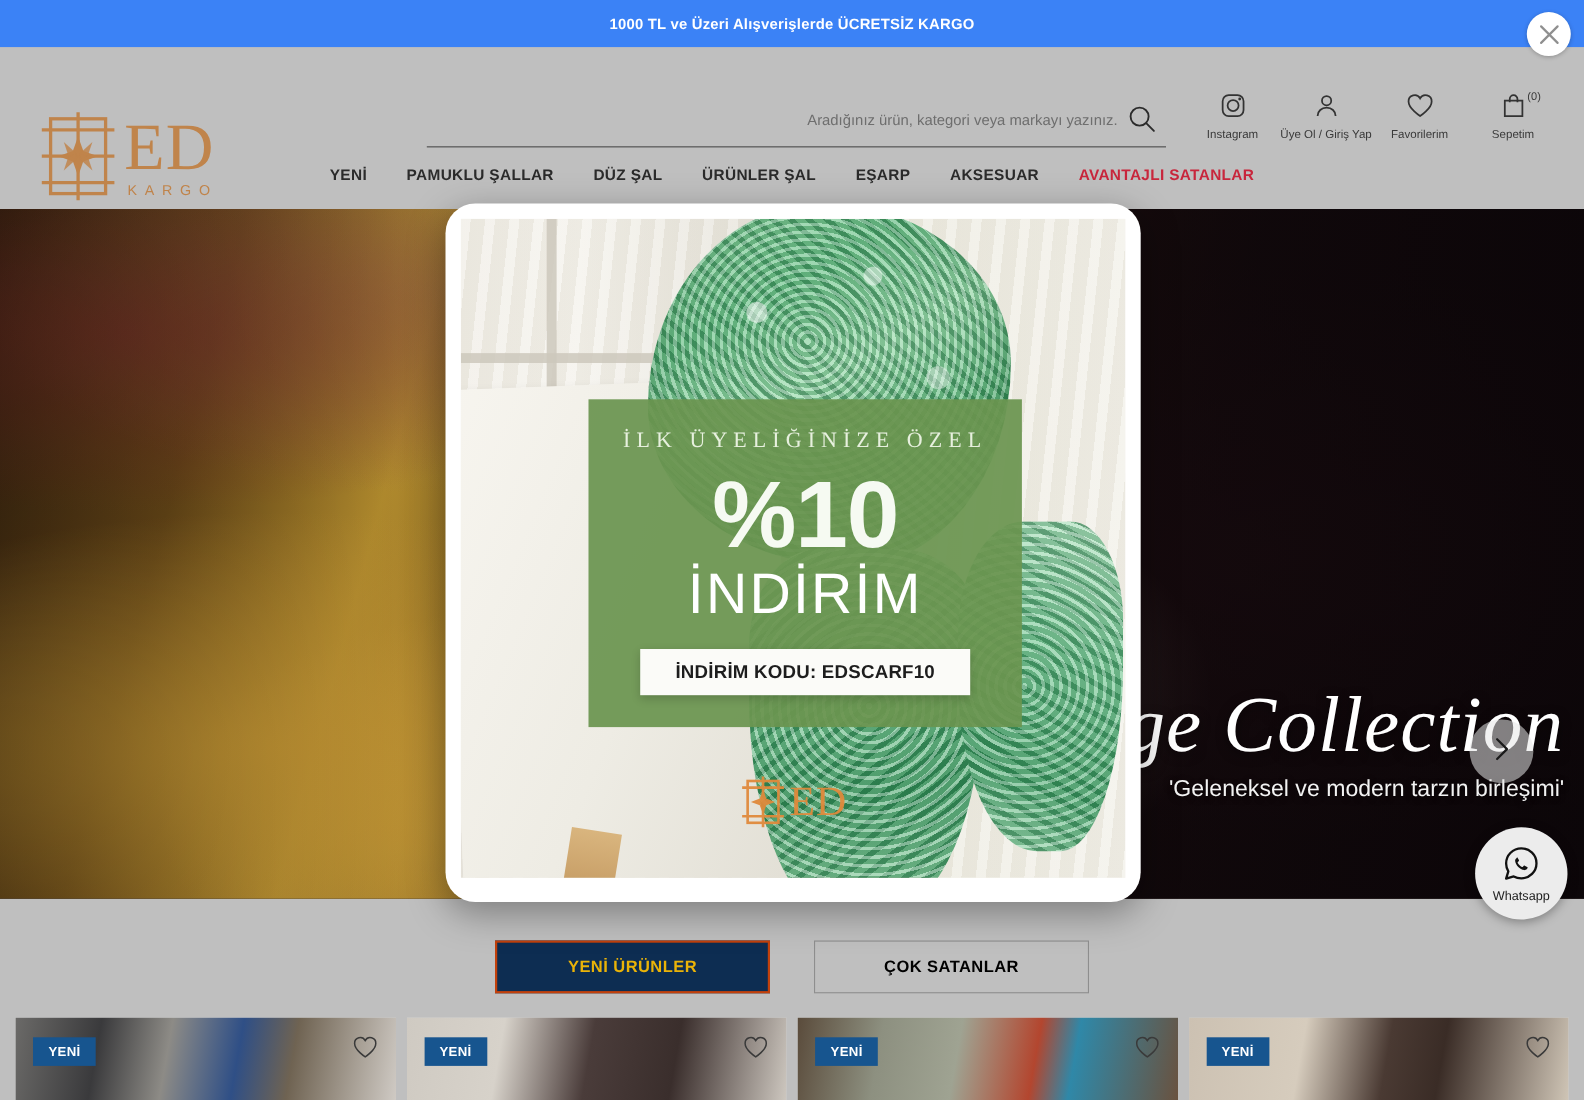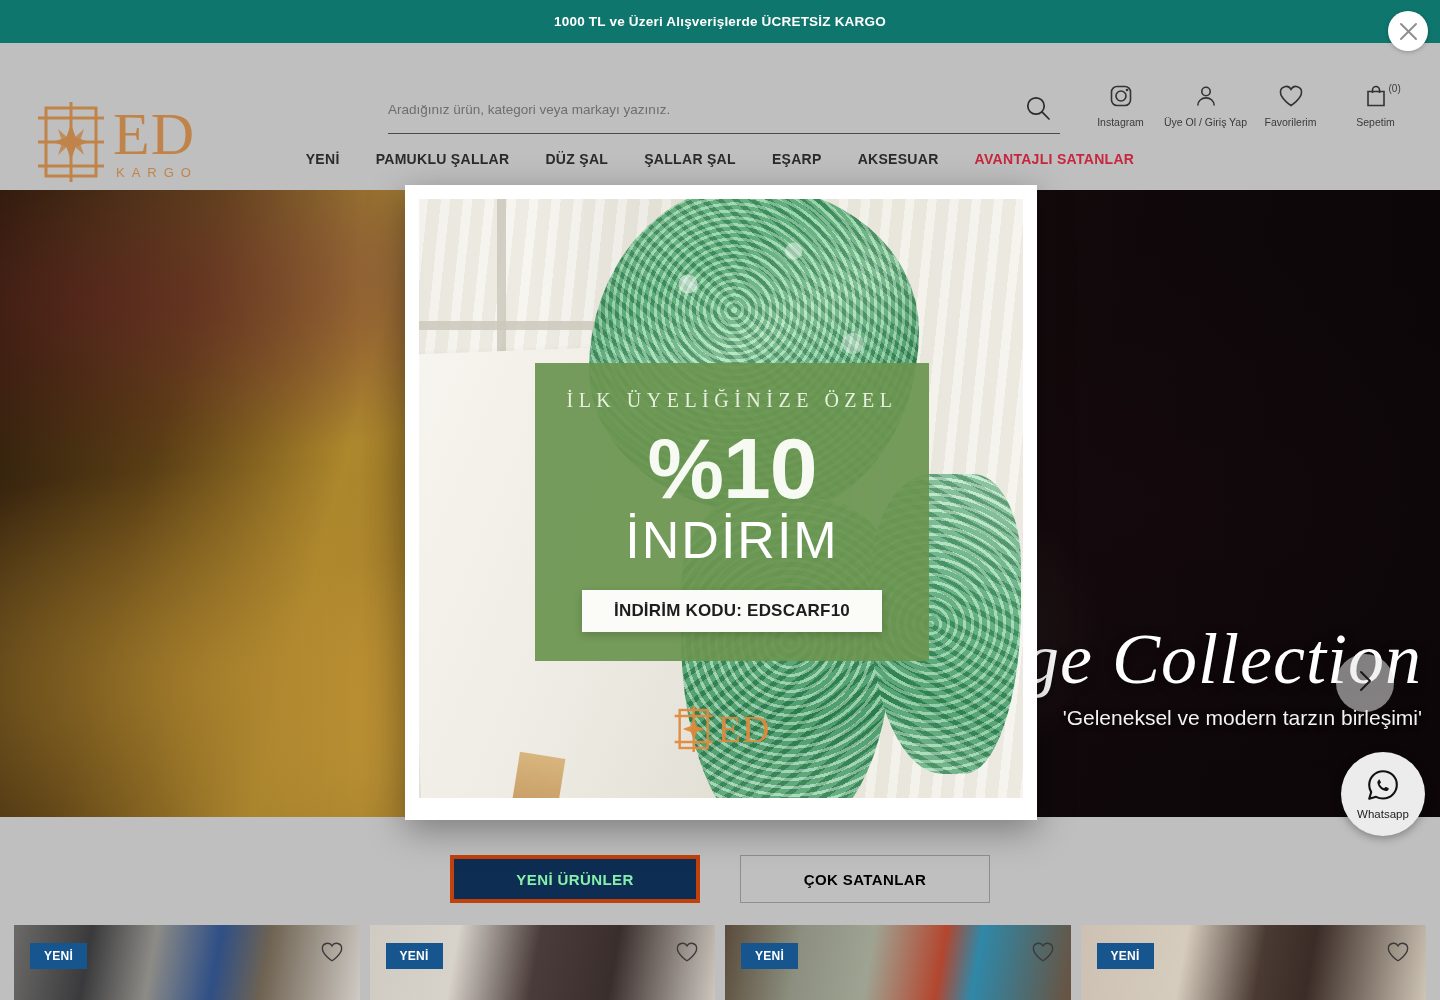--- a/index.html
+++ b/index.html
@@ -6,21 +6,21 @@
   html,body { width:1440px; height:1000px; overflow:hidden; }
   body {
     font-family:"Liberation Sans", sans-serif;
     background:#bfbfbf;
     position:relative;
   }
 
   
   .topbar{
     position:absolute; top:0; left:0; width:1440px; height:43px;
-    background:#0f766e;
+    background:#3b82f6;
     display:flex; align-items:center; justify-content:center;
   }
   .topbar-text{
     color:#ffffff; font-size:13.5px; font-weight:600; letter-spacing:.2px;
     white-space:nowrap;
   }
   .topbar-close{
     position:absolute; top:11px; right:12px;
     width:40px; height:40px; border-radius:50%;
     background:#ffffff;
@@ -51,21 +51,21 @@
 
   .searchwrap{
     position:absolute; left:388px; top:43px;
     width:672px; height:48px;
     border-bottom:1.5px solid #4a4a4a;
     display:flex; align-items:center;
   }
   .searchinput{
     flex:1; border:none; outline:none; background:transparent;
     font-family:"Liberation Sans", sans-serif;
-    font-size:13.5px; color:#2b2b2b; text-align:left;
+    font-size:13.5px; color:#2b2b2b; text-align:right;
   }
   .searchinput::placeholder{ color:#6e6e6e; }
   .search-btn{
     width:44px; height:44px; background:transparent; border:none;
     display:flex; align-items:center; justify-content:center; cursor:pointer;
   }
 
   .headicons{
     position:absolute; right:22px; top:40px;
     display:flex; align-items:flex-start; gap:0;
@@ -145,21 +145,21 @@
   
   .tabs{
     position:absolute; top:855px; left:0; width:1440px;
     display:flex; justify-content:center; gap:40px;
   }
   .tab{
     width:250px; height:48px;
     display:flex; align-items:center; justify-content:center;
     font-size:15px; font-weight:600; letter-spacing:.4px; cursor:pointer;
   }
-  .tab.active{ background:#0d2d52; color:#86efac; border:4px solid #c2410c; }
+  .tab.active{ background:#0d2d52; color:#eab308; border:2px solid #c2410c; }
   .tab.inactive{ background:transparent; color:#000000; border:1px solid #8e8e8e; }
 
   
   .grid{
     position:absolute; top:925px; left:14px;
     width:1412px; height:75px;
     display:flex; gap:10px;
   }
   .card{
     width:346px; height:75px; position:relative; overflow:hidden;
@@ -184,20 +184,21 @@
   .modal-overlay{
     position:absolute; inset:0; z-index:50; pointer-events:none;
   }
   .modal{
     position:absolute; left:405px; top:185px;
     width:632px; height:635px;
     background:#ffffff;
     padding:14px 14px 22px 14px;
     box-shadow:0 10px 34px rgba(0,0,0,.35);
     pointer-events:auto;
+    border-radius:27px;
   }
   .modal-img{
     position:relative; width:100%; height:100%; overflow:hidden;
     background:
       linear-gradient(90deg,#efece4 0%,#f3f1ea 18%,#e9e6dd 34%,#dfdcd2 52%,#eceadf 70%,#f1efe7 100%);
   }
   
   .curtain{
     position:absolute; inset:0;
     background:
@@ -391,21 +392,21 @@
         <span class="cart-count">(0)</span>
       </span>
       <span class="lbl">Sepetim</span>
     </a>
   </div>
 
   <nav class="nav">
     <a class="nav-item">YENİ</a>
     <a class="nav-item">PAMUKLU ŞALLAR</a>
     <a class="nav-item">DÜZ ŞAL</a>
-    <a class="nav-item">ŞALLAR ŞAL</a>
+    <a class="nav-item">ÜRÜNLER ŞAL</a>
     <a class="nav-item">EŞARP</a>
     <a class="nav-item">AKSESUAR</a>
     <a class="nav-item accent">AVANTAJLI SATANLAR</a>
   </nav>
 </div>
 
 <div class="hero">
   <div class="hero-img"></div>
   <div class="hero-vignette"></div>
   <div class="hero-copy">

